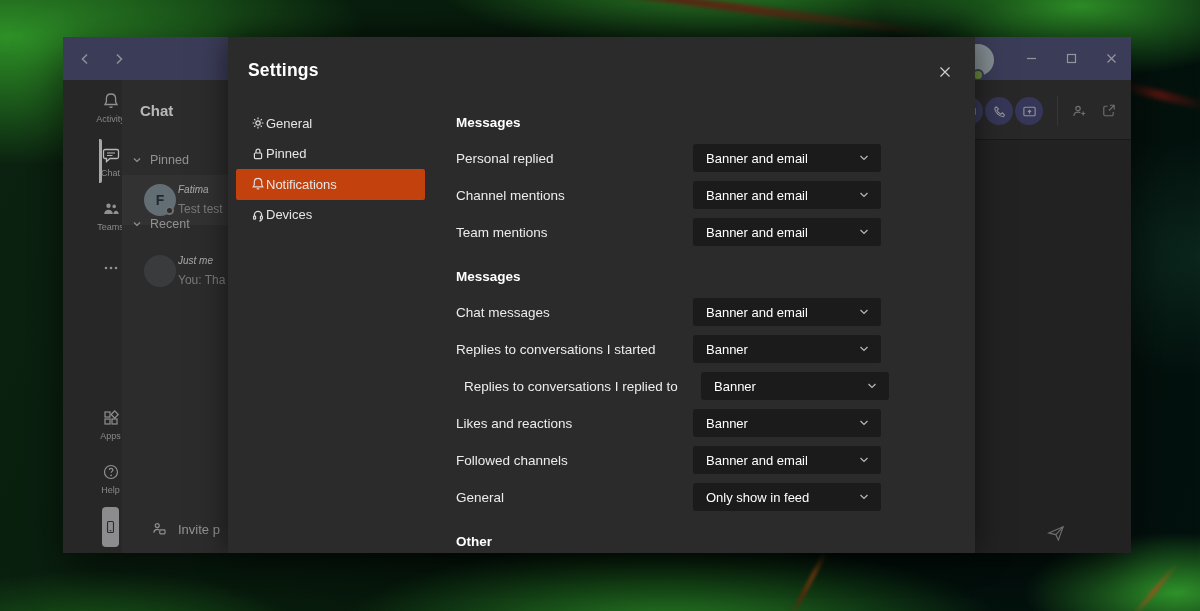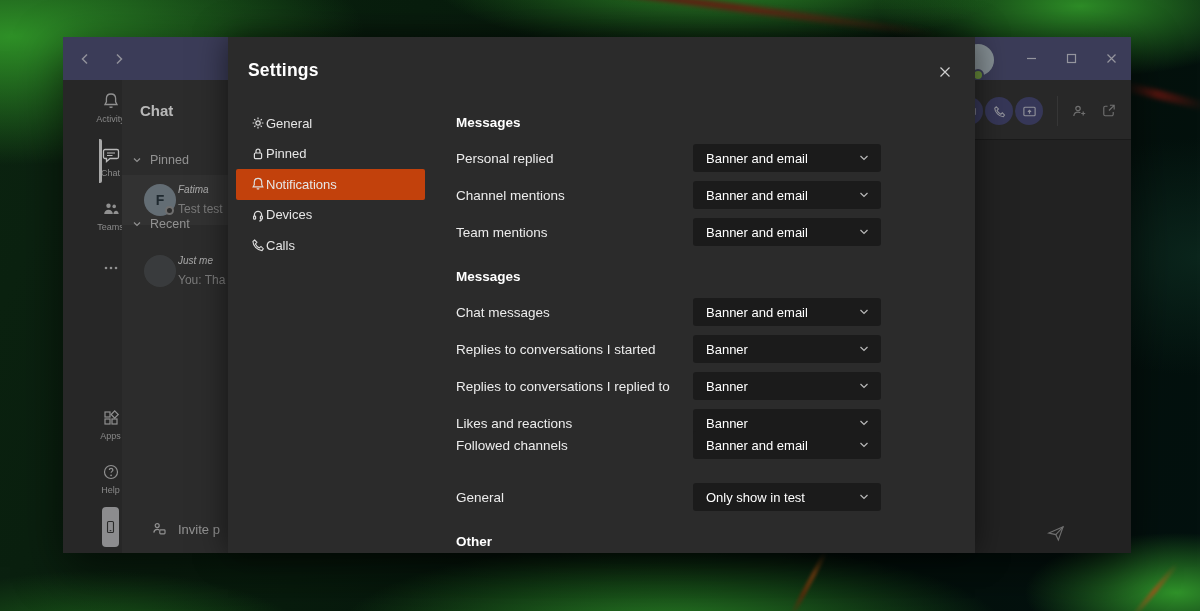--- a/index.html
+++ b/index.html
@@ -120,22 +120,22 @@
   .m-heading.h-mentions { top:78px; } .m-heading.h-messages { top:232px; }
   .m-heading.h-other { top:497px; }
   .srow { position:absolute; left:228px; width:425px; height:28px; display:flex;
     align-items:center; justify-content:space-between; }
   .srow .slabel { font-size:13.5px; color:#ececec; }
   .dropdown { width:188px; height:28px; background:#1b1b1b; border-radius:3px;
     display:flex; align-items:center; justify-content:space-between; padding:0 11px 0 13px; }
   .dropdown .dval { font-size:13px; color:#ffffff; }
   .dropdown .chev { color:#b9b9b9; display:flex; }
   .r0 { top:107px; } .r1 { top:144px; } .r2 { top:181px; }
-  .r3 { top:261px; } .r4 { top:298px; } .r5 { top:335px; }
-  .r6 { top:372px; } .r7 { top:394px; } .r8 { top:446px; }
+  .r3 { top:261px; } .r4 { top:298px; } .r5 { top:335px;margin-left:8px; }
+  .r6 { top:372px; } .r7 { top:409px; } .r8 { top:446px; }
 
   svg { display:block; }
 </style>
 </head>
 <body>
 
 <div class="wallpaper">
   <div class="streak red-top"></div>
   <div class="streak red-right"></div>
   <div class="streak orange-bottom"></div>
@@ -359,28 +359,20 @@
         <span class="nicon">
             <svg width="16" height="16" viewBox="0 0 16 16">
               <path d="M4.4 9.5V8a3.6 3.6 0 0 1 7.2 0v1.5" fill="none" stroke="currentColor" stroke-width="1.2"></path>
               <rect x="3.6" y="9" width="2" height="3.2" rx=".8" fill="none" stroke="currentColor" stroke-width="1.2"></rect>
               <rect x="10.4" y="9" width="2" height="3.2" rx=".8" fill="none" stroke="currentColor" stroke-width="1.2"></rect>
               <path d="M11.4 12.6c0 .9-.9 1.4-2.2 1.4" fill="none" stroke="currentColor" stroke-width="1.2"></path>
             </svg>
           </span>
         <span>Devices</span>
       </div>
-      <div class="m-nav-item">
-        <span class="nicon">
-            <svg width="16" height="16" viewBox="0 0 16 16">
-              <path d="M4.6 3l2.3 2.3-1.5 1.6c.8 1.7 2.3 3.2 4 4l1.6-1.5 2.3 2.3-1.3 1.9c-4.4-.2-8.9-4.7-9.1-9.1z" fill="none" stroke="currentColor" stroke-width="1.1"></path>
-            </svg>
-          </span>
-        <span>Calls</span>
-      </div>
     </div>
 
     <div class="m-heading h-mentions">Messages</div>
     <div class="m-heading h-messages">Messages</div>
     <div class="m-heading h-other">Other</div>
 
     <div class="srow r0">
       <span class="slabel">Personal replied</span>
       <div class="dropdown">
         <span class="dval">Banner and email</span>
@@ -464,21 +456,21 @@
         <span class="chev">
             <svg width="12" height="12" viewBox="0 0 12 12">
               <path d="M2.5 4l3.5 3.5L9.5 4" fill="none" stroke="currentColor" stroke-width="1.2"></path>
             </svg>
           </span>
       </div>
     </div>
     <div class="srow r8">
       <span class="slabel">General</span>
       <div class="dropdown">
-        <span class="dval">Only show in test</span>
+        <span class="dval">Only show in feed</span>
         <span class="chev">
             <svg width="12" height="12" viewBox="0 0 12 12">
               <path d="M2.5 4l3.5 3.5L9.5 4" fill="none" stroke="currentColor" stroke-width="1.2"></path>
             </svg>
           </span>
       </div>
     </div>
   </div>
 </div>
 

